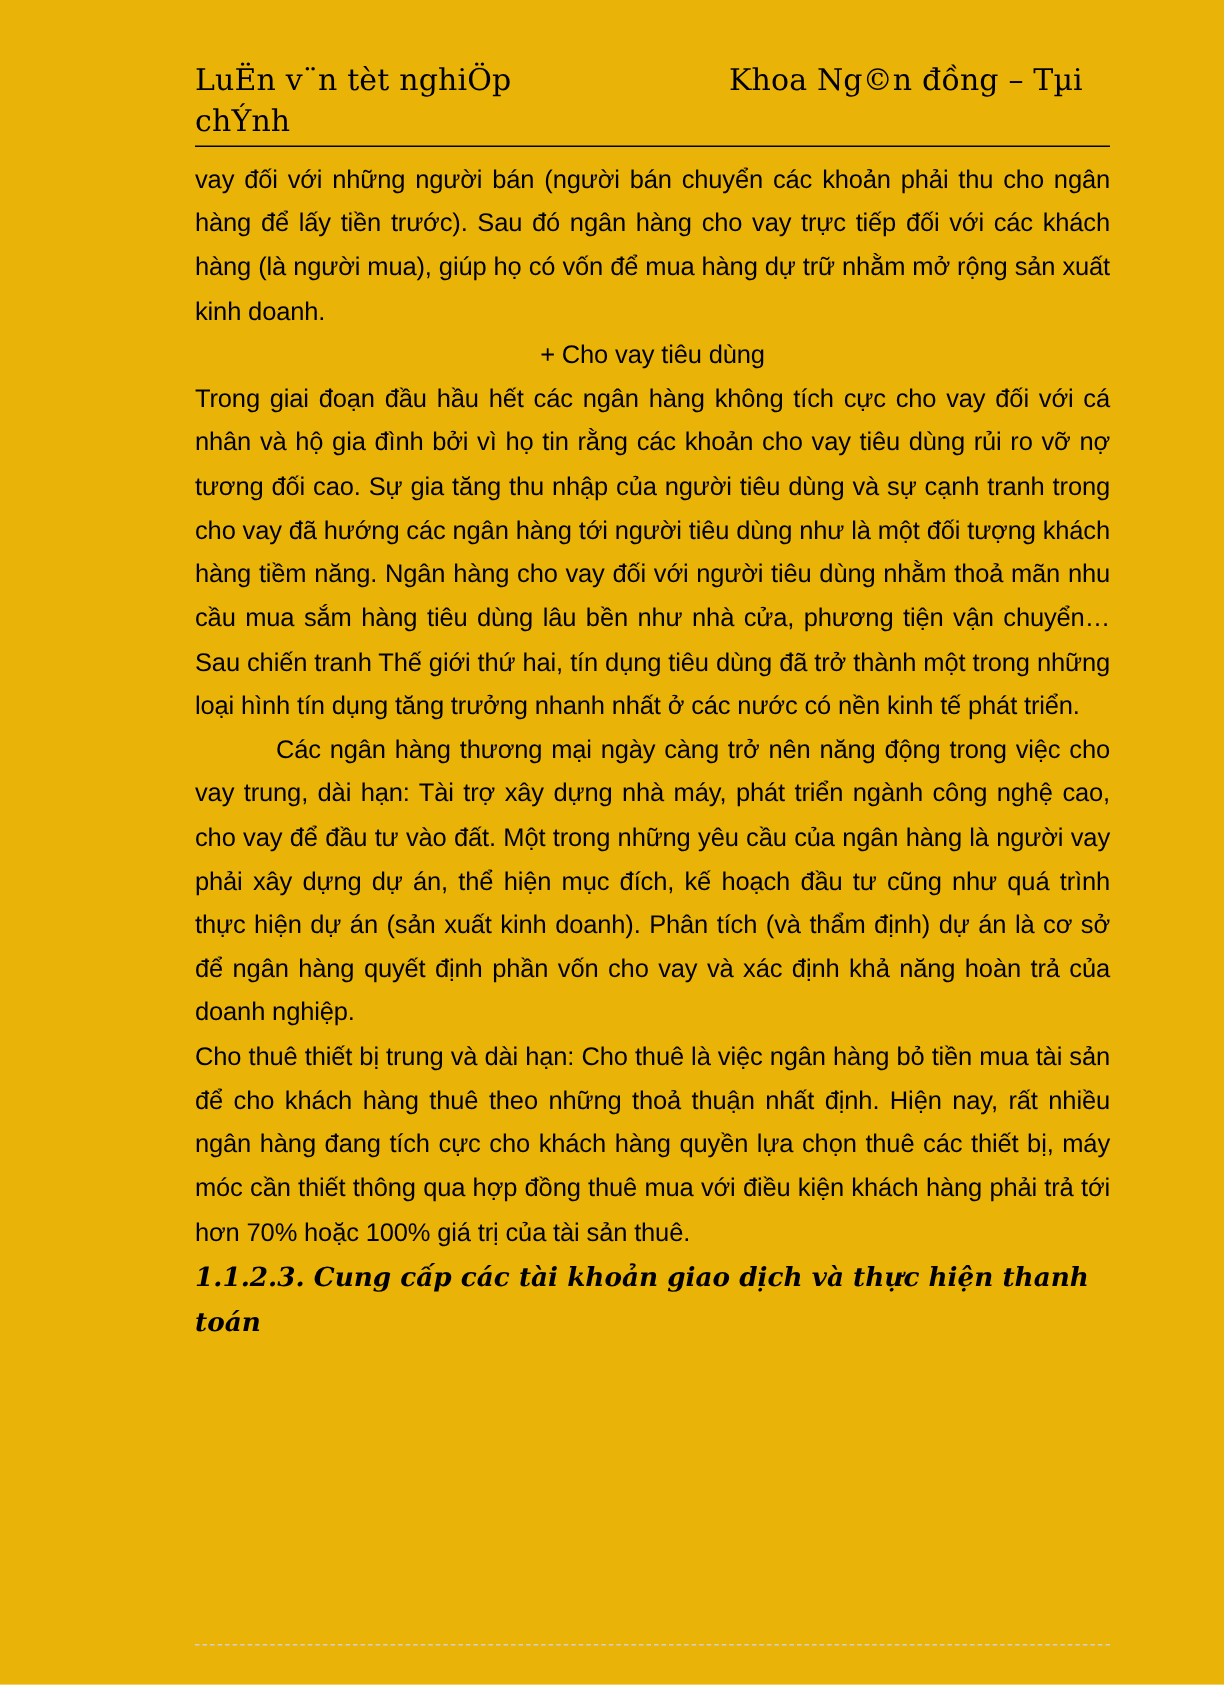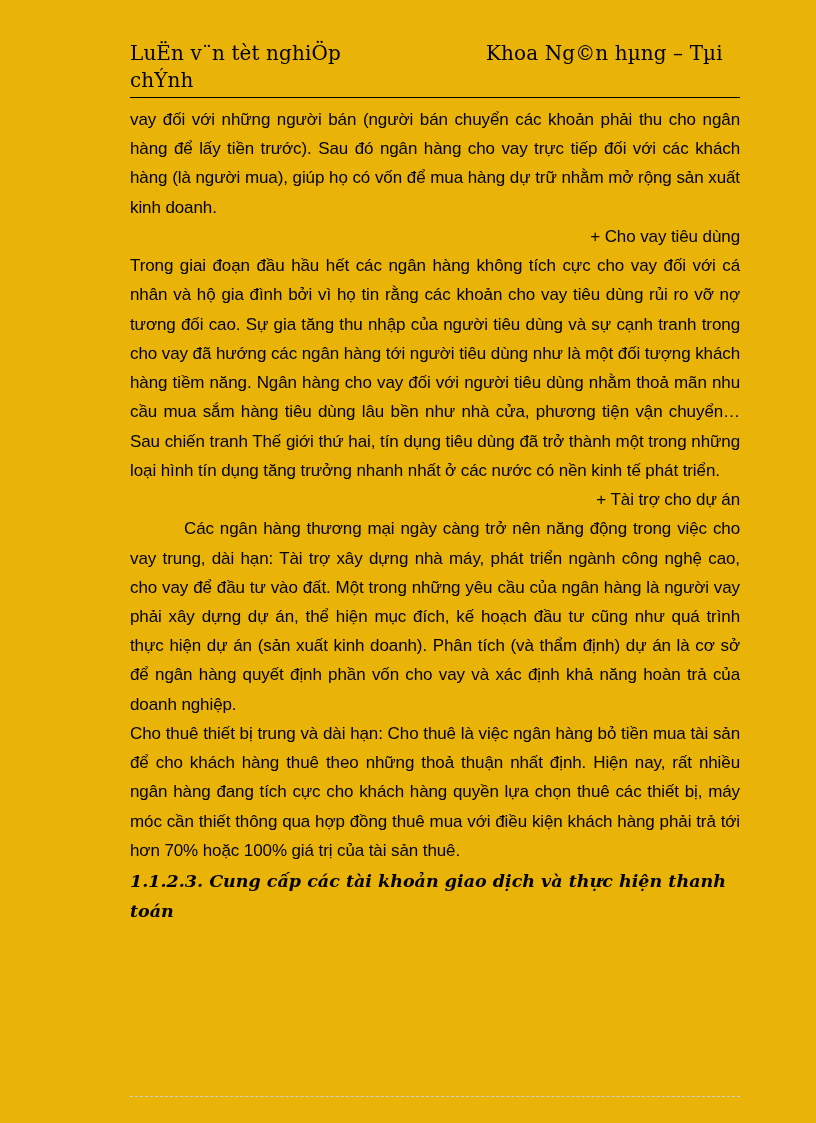--- a/index.html
+++ b/index.html
@@ -60,21 +60,21 @@
     line-height: 1.72;
     text-align: justify;
     text-justify: inter-word;
     font-family: Liberation Sans, sans-serif;
     letter-spacing: -0.1px;
   }
   p.body-text.indent {
     text-indent: 54px;
   }
   p.tight {
-    text-align: right;
+    text-align: center;
   }
   .subheading {
     margin: 2px 0 0 0;
     font-size: 17.5px;
     font-weight: bold;
     font-style: italic;
     font-family: "DejaVu Serif", serif;
     line-height: 1.7;
   }
   .footer-rule {
@@ -88,29 +88,28 @@
 </head>
 <body>
 
 <div class="page">
 
   <div class="content">
 
     <div class="header-row">
       <div class="header-left">LuËn v¨n tèt nghiÖp
 chÝnh</div>
-      <div class="header-right">Khoa Ng©n hµng – Tµi</div>
+      <div class="header-right">Khoa Ng©n đồng – Tµi</div>
     </div>
 
     <div class="rule"></div>
 
     <p class="body-text">vay đối với những người bán (người bán chuyển các khoản phải thu cho ngân hàng để lấy tiền trước). Sau đó ngân hàng cho vay trực tiếp đối với các khách hàng (là người mua), giúp họ có vốn để mua hàng dự trữ nhằm mở rộng sản xuất kinh doanh.</p>
     <p class="body-text tight">+ Cho vay tiêu dùng</p>
     <p class="body-text">Trong giai đoạn đầu hầu hết các ngân hàng không tích cực cho vay đối với cá nhân và hộ gia đình bởi vì họ tin rằng các khoản cho vay tiêu dùng rủi ro vỡ nợ tương đối cao. Sự gia tăng thu nhập của người tiêu dùng và sự cạnh tranh trong cho vay đã hướng các ngân hàng tới người tiêu dùng như là một đối tượng khách hàng tiềm năng. Ngân hàng cho vay đối với người tiêu dùng nhằm thoả mãn nhu cầu mua sắm hàng tiêu dùng lâu bền như nhà cửa, phương tiện vận chuyển… Sau chiến tranh Thế giới thứ hai, tín dụng tiêu dùng đã trở thành một trong những loại hình tín dụng tăng trưởng nhanh nhất ở các nước có nền kinh tế phát triển.</p>
-    <p class="body-text tight">+ Tài trợ cho dự án</p>
     <p class="body-text indent">Các ngân hàng thương mại ngày càng trở nên năng động trong việc cho vay trung, dài hạn: Tài trợ xây dựng nhà máy, phát triển ngành công nghệ cao, cho vay để đầu tư vào đất. Một trong những yêu cầu của ngân hàng là người vay phải xây dựng dự án, thể hiện mục đích, kế hoạch đầu tư cũng như quá trình thực hiện dự án (sản xuất kinh doanh). Phân tích (và thẩm định) dự án là cơ sở để ngân hàng quyết định phần vốn cho vay và xác định khả năng hoàn trả của doanh nghiệp.</p>
     <p class="body-text">Cho thuê thiết bị trung và dài hạn: Cho thuê là việc ngân hàng bỏ tiền mua tài sản để cho khách hàng thuê theo những thoả thuận nhất định. Hiện nay, rất nhiều ngân hàng đang tích cực cho khách hàng quyền lựa chọn thuê các thiết bị, máy móc cần thiết thông qua hợp đồng thuê mua với điều kiện khách hàng phải trả tới hơn 70% hoặc 100%  giá trị của tài sản thuê.</p>
 
     <p class="subheading">1.1.2.3. Cung cấp các tài khoản giao dịch và thực hiện thanh toán</p>
 
   </div>
 
   <div class="footer-rule"></div>
 
 </div>

